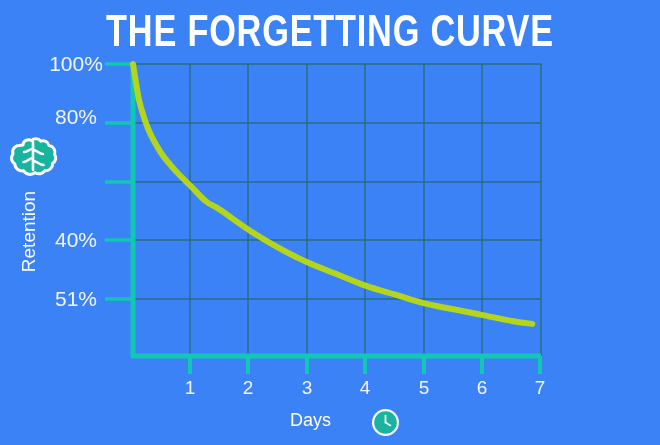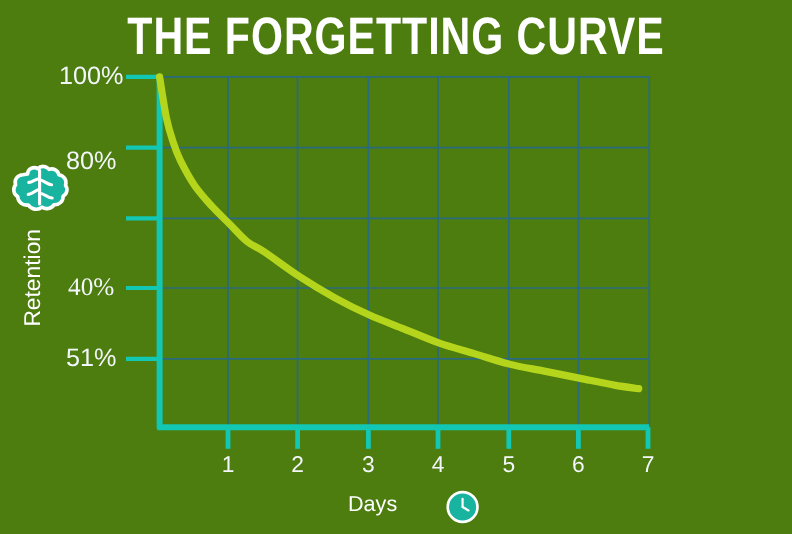--- a/index.html
+++ b/index.html
@@ -4,21 +4,21 @@
 <style>
   html, body {
     margin: 0;
     padding: 0;
     background: #16304e;
   }
   #stage {
     position: relative;
     width: 660px;
     height: 445px;
-    background: #4d7c0f;
+    background: #3b82f6;
     overflow: hidden;
     font-family: "Liberation Sans", sans-serif;
   }
 
   
   #chart-title {
     position: absolute;
     left: 0;
     top: 8px;
     width: 660px;
@@ -161,24 +161,24 @@
       <line x1="482" y1="356" x2="482" y2="374"></line>
       <line x1="540" y1="356" x2="540" y2="374"></line>
     </g>
 
     <path id="curve-path" fill="none" stroke="#b4d51b" stroke-width="6" stroke-linecap="round" stroke-linejoin="round" d="M 133.00 64.00 C 133.97 69.84, 136.89 89.79, 138.83 99.04 C 140.77 108.29, 142.71 113.64, 144.66 119.48 C 146.60 125.32, 147.57 128.24, 150.49 134.08 C 153.40 139.92, 157.77 148.19, 162.14 154.52 C 166.51 160.85, 171.86 166.69, 176.71 172.04 C 181.57 177.39, 186.43 181.77, 191.29 186.64 C 196.14 191.51, 201.00 197.35, 205.86 201.24 C 210.71 205.13, 213.14 205.13, 220.43 210.00 C 227.71 214.87, 239.86 224.11, 249.57 230.44 C 259.29 236.77, 269.00 242.61, 278.71 247.96 C 288.43 253.31, 298.14 258.18, 307.86 262.56 C 317.57 266.94, 327.29 270.35, 337.00 274.24 C 346.71 278.13, 356.43 282.51, 366.14 285.92 C 375.86 289.33, 385.57 291.76, 395.29 294.68 C 405.00 297.60, 414.71 301.01, 424.43 303.44 C 434.14 305.87, 443.86 307.33, 453.57 309.28 C 463.29 311.23, 473.00 313.17, 482.71 315.12 C 492.43 317.07, 503.60 319.50, 511.86 320.96 C 520.11 322.42, 528.86 323.39, 532.26 323.88"></path>
   </svg>
 
   <div class="y-tick-wrap" style="top:55px;">
     <div class="y-tick-label">100%</div>
   </div>
-  <div class="y-tick-wrap" style="top:126px;">
+  <div class="y-tick-wrap" style="top:108px;">
     <div class="y-tick-label">80%</div>
   </div>
-  <div class="y-tick-wrap" style="top:231px;font-family:Liberation Serif, serif;">
+  <div class="y-tick-wrap" style="top:231px;">
     <div class="y-tick-label">40%</div>
   </div>
   <div class="y-tick-wrap" style="top:290px;">
     <div class="y-tick-label">51%</div>
   </div>
 
   <div class="x-tick-label" style="left:175px;">1</div>
   <div class="x-tick-label" style="left:233px;">2</div>
   <div class="x-tick-label" style="left:292px;">3</div>
   <div class="x-tick-label" style="left:350px;">4</div>

